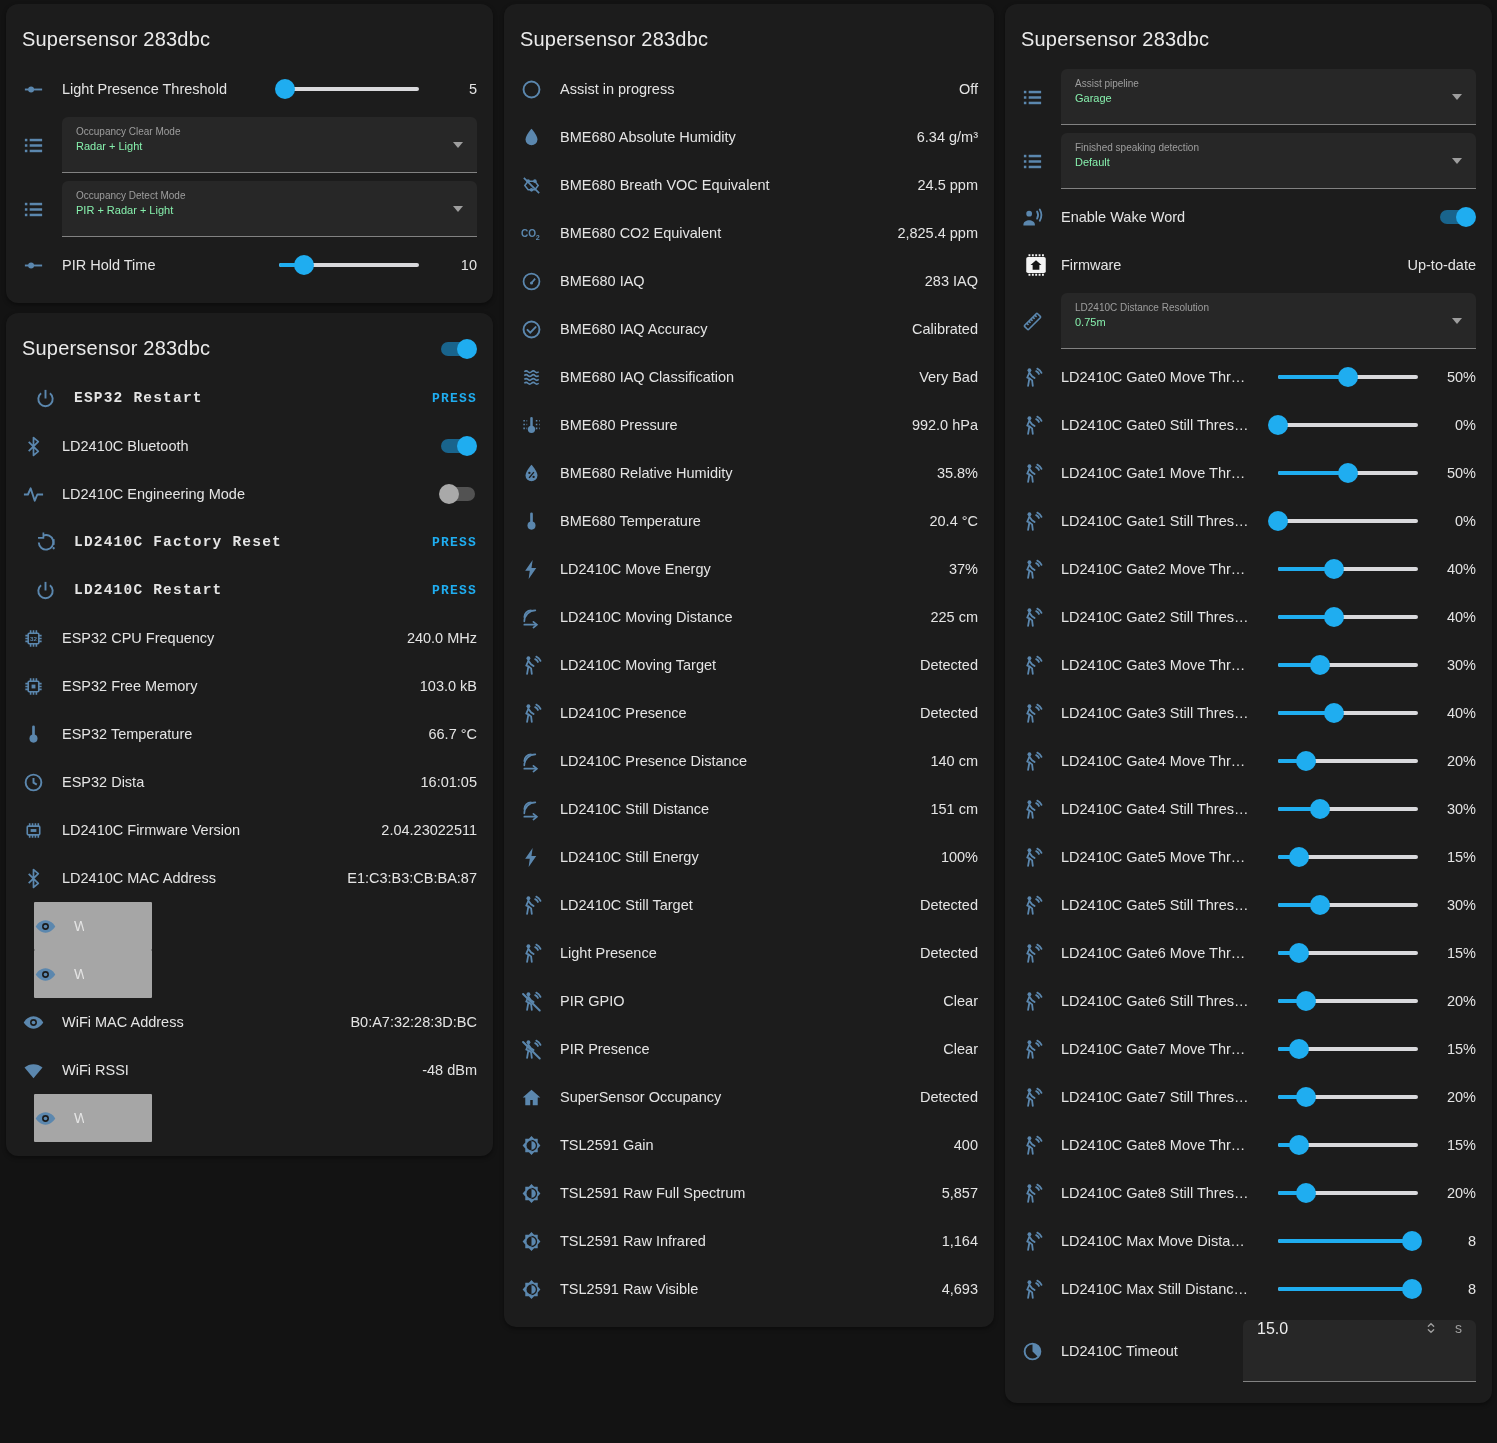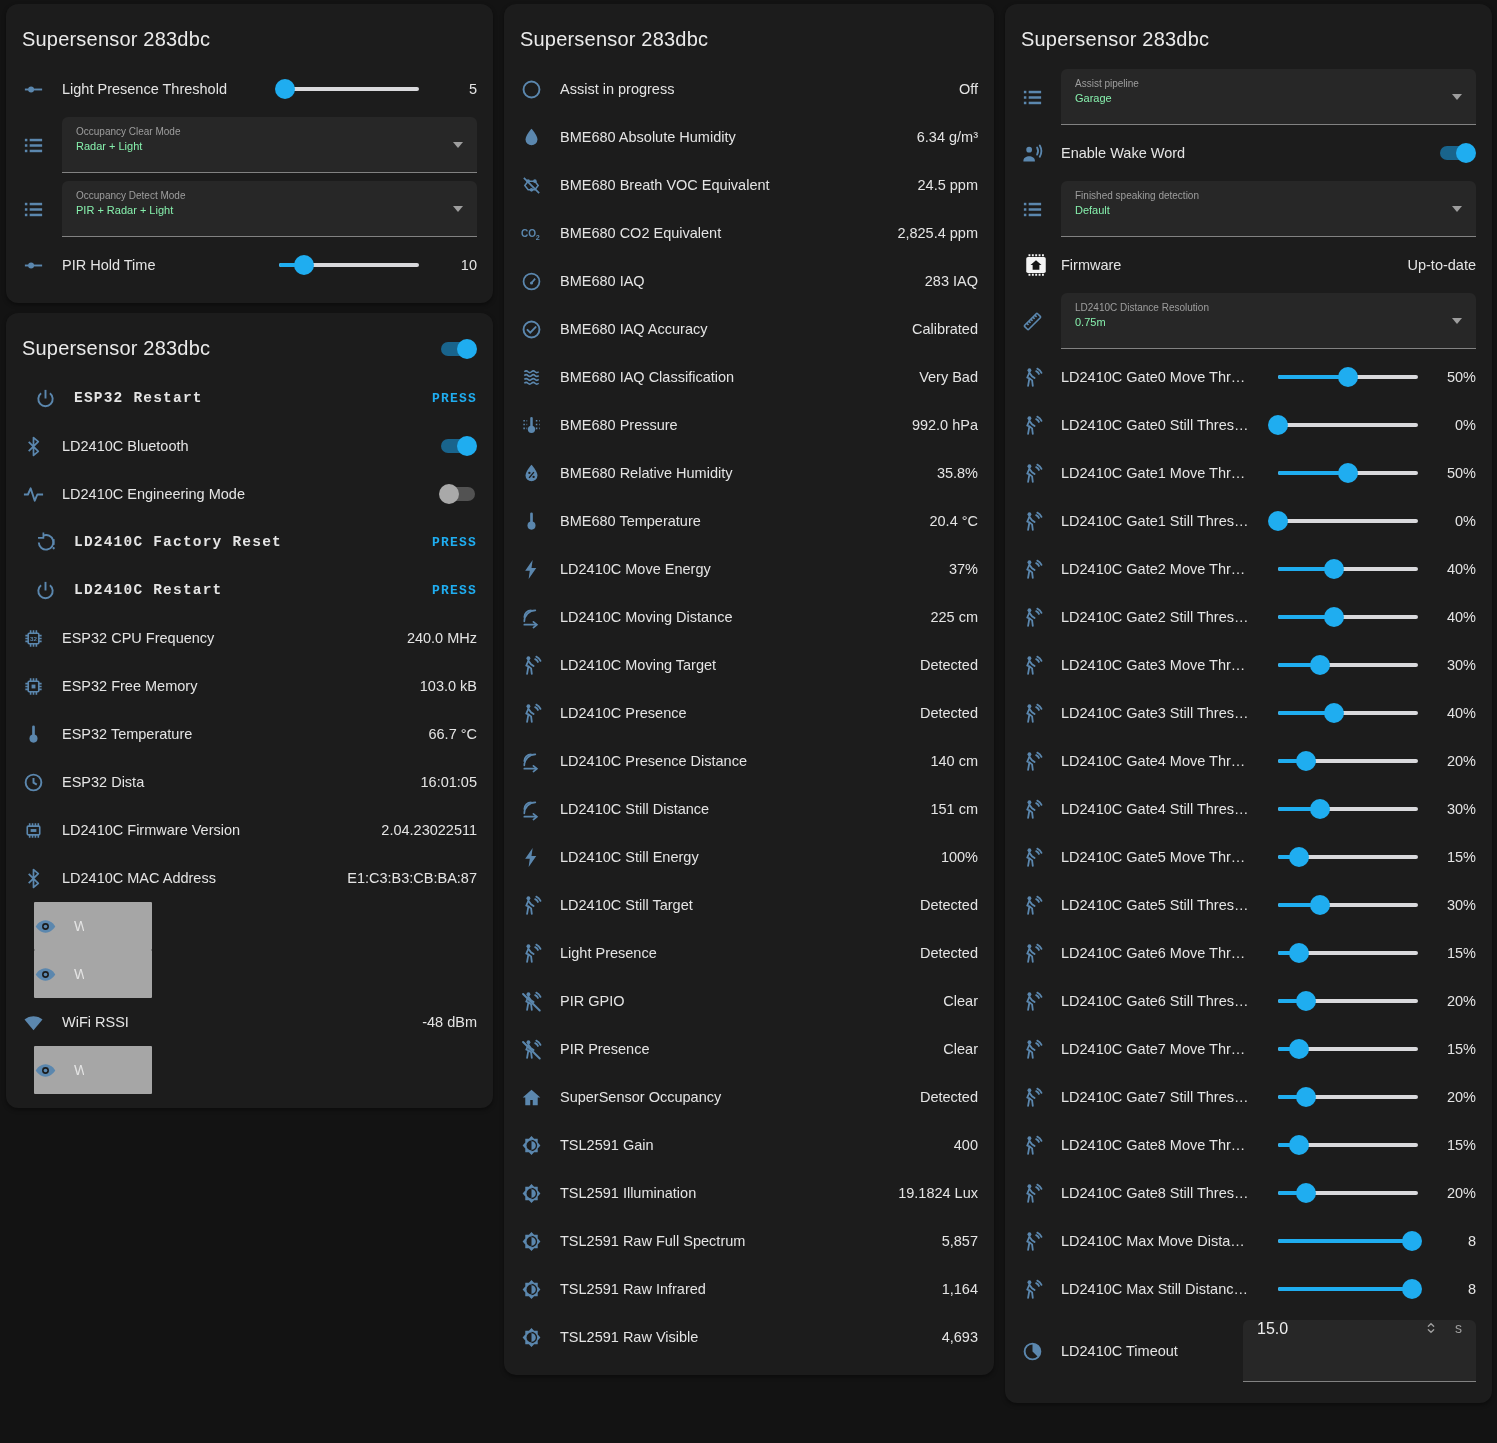--- a/index.html
+++ b/index.html
@@ -278,20 +278,31 @@
                 <circle cx="12" cy="12" r="3.6" fill="#1c1c1c"></circle>
                 <circle cx="12" cy="12" r="1.9" fill="currentColor"></circle>
               </svg>
             </span>
             <span class="label">WiFi IP Address</span>
             <span class="redacted"></span>
           </div>
           <div class="row text">
             <span class="icon">
               <svg viewBox="0 0 24 24">
+                <path fill="currentColor" d="M12 5.5c-5.2 0-9.1 4.4-10.2 6.5C2.9 14.1 6.8 18.5 12 18.5s9.1-4.4 10.2-6.5C21.1 9.9 17.2 5.5 12 5.5z"></path>
+                <circle cx="12" cy="12" r="3.6" fill="#1c1c1c"></circle>
+                <circle cx="12" cy="12" r="1.9" fill="currentColor"></circle>
+              </svg>
+            </span>
+            <span class="label">WiFi MAC Address</span>
+            <span class="value">B0:A7:32:28:3D:BC</span>
+          </div>
+          <div class="row text">
+            <span class="icon">
+              <svg viewBox="0 0 24 24">
                 <path fill="currentColor" d="M12 20 2.6 8.9a14.3 14.3 0 0 1 18.8 0z"></path>
               </svg>
             </span>
             <span class="label">WiFi RSSI</span>
             <span class="value">-48 dBm</span>
           </div>
           <div class="row redacted">
             <span class="icon">
               <svg viewBox="0 0 24 24">
                 <path fill="currentColor" d="M12 5.5c-5.2 0-9.1 4.4-10.2 6.5C2.9 14.1 6.8 18.5 12 18.5s9.1-4.4 10.2-6.5C21.1 9.9 17.2 5.5 12 5.5z"></path>
@@ -584,31 +595,20 @@
           <div class="row text">
             <span class="icon">
               <svg viewBox="0 0 24 24">
                 <path fill="currentColor" d="M12 2.2 14.7 5h3.8v3.8l2.8 3.2-2.8 3.2V19h-3.8L12 21.8 9.3 19H5.5v-3.8L2.7 12l2.8-3.2V5h3.8z"></path>
                 <path d="M12 6.8a5.2 5.2 0 0 0 0 10.4z" fill="#1c1c1c"></path>
                 <path d="M12 6.8a5.2 5.2 0 0 1 0 10.4" fill="none" stroke="#1c1c1c" stroke-width="1.4"></path>
               </svg>
             </span>
             <span class="label">TSL2591 Gain</span>
             <span class="value">400</span>
-          </div>
-          <div class="row text">
-            <span class="icon">
-              <svg viewBox="0 0 24 24">
-                <path fill="currentColor" d="M12 2.2 14.7 5h3.8v3.8l2.8 3.2-2.8 3.2V19h-3.8L12 21.8 9.3 19H5.5v-3.8L2.7 12l2.8-3.2V5h3.8z"></path>
-                <path d="M12 6.8a5.2 5.2 0 0 0 0 10.4z" fill="#1c1c1c"></path>
-                <path d="M12 6.8a5.2 5.2 0 0 1 0 10.4" fill="none" stroke="#1c1c1c" stroke-width="1.4"></path>
-              </svg>
-            </span>
-            <span class="label">TSL2591 Illumination</span>
-            <span class="value">19.1824 Lux</span>
           </div>
           <div class="row text">
             <span class="icon">
               <svg viewBox="0 0 24 24">
                 <path fill="currentColor" d="M12 2.2 14.7 5h3.8v3.8l2.8 3.2-2.8 3.2V19h-3.8L12 21.8 9.3 19H5.5v-3.8L2.7 12l2.8-3.2V5h3.8z"></path>
                 <path d="M12 6.8a5.2 5.2 0 0 0 0 10.4z" fill="#1c1c1c"></path>
                 <path d="M12 6.8a5.2 5.2 0 0 1 0 10.4" fill="none" stroke="#1c1c1c" stroke-width="1.4"></path>
               </svg>
             </span>
             <span class="label">TSL2591 Raw Full Spectrum</span>
@@ -656,53 +656,53 @@
                 <rect x="3" y="16.4" width="2.6" height="2.6"></rect>
                 <rect x="8" y="16.4" width="13" height="2.6"></rect>
               </svg>
             </span>
             <div class="field">
               <div class="field-label">Assist pipeline</div>
               <div class="field-value">Garage</div>
               <span class="field-arrow"></span>
             </div>
           </div>
-          <div class="row toggle">
-            <span class="icon">
-              <svg viewBox="0 0 24 24">
-                <circle cx="8.5" cy="8" r="3" fill="currentColor"></circle>
-                <path fill="currentColor" d="M2.5 19.5c0-3.1 3-4.7 6-4.7s6 1.6 6 4.7v.8h-12z"></path>
-                <g fill="none" stroke="currentColor" stroke-width="1.9" stroke-linecap="round">
-                  <path d="M16.8 5.8a7.6 7.6 0 0 1 0 7.4"></path>
-                  <path d="M19.6 3.6a12 12 0 0 1 0 11.8"></path>
-                </g>
-              </svg>
-            </span>
-            <span class="label">Enable Wake Word</span>
-            <span class="switch on">
-              <span class="tr"></span>
-              <span class="th"></span>
-            </span>
-          </div>
           <div class="row select">
             <span class="icon">
               <svg viewBox="0 0 24 24" fill="currentColor">
                 <rect x="3" y="5" width="2.6" height="2.6"></rect>
                 <rect x="8" y="5" width="13" height="2.6"></rect>
                 <rect x="3" y="10.7" width="2.6" height="2.6"></rect>
                 <rect x="8" y="10.7" width="13" height="2.6"></rect>
                 <rect x="3" y="16.4" width="2.6" height="2.6"></rect>
                 <rect x="8" y="16.4" width="13" height="2.6"></rect>
               </svg>
             </span>
             <div class="field">
               <div class="field-label">Finished speaking detection</div>
               <div class="field-value">Default</div>
               <span class="field-arrow"></span>
             </div>
+          </div>
+          <div class="row toggle">
+            <span class="icon">
+              <svg viewBox="0 0 24 24">
+                <circle cx="8.5" cy="8" r="3" fill="currentColor"></circle>
+                <path fill="currentColor" d="M2.5 19.5c0-3.1 3-4.7 6-4.7s6 1.6 6 4.7v.8h-12z"></path>
+                <g fill="none" stroke="currentColor" stroke-width="1.9" stroke-linecap="round">
+                  <path d="M16.8 5.8a7.6 7.6 0 0 1 0 7.4"></path>
+                  <path d="M19.6 3.6a12 12 0 0 1 0 11.8"></path>
+                </g>
+              </svg>
+            </span>
+            <span class="label">Enable Wake Word</span>
+            <span class="switch on">
+              <span class="tr"></span>
+              <span class="th"></span>
+            </span>
           </div>
           <div class="row text">
             <span class="icon fw-icon">
               <svg viewBox="0 0 24 24">
                 <rect x="4.2" y="5.6" width="15.6" height="12.8" rx="1.4" fill="#f4f4f4"></rect>
                 <g fill="#f4f4f4">
                   <rect x="6" y="3.4" width="1.5" height="1.6"></rect>
                   <rect x="8.7" y="3.4" width="1.5" height="1.6"></rect>
                   <rect x="11.4" y="3.4" width="1.5" height="1.6"></rect>
                   <rect x="14.1" y="3.4" width="1.5" height="1.6"></rect>

